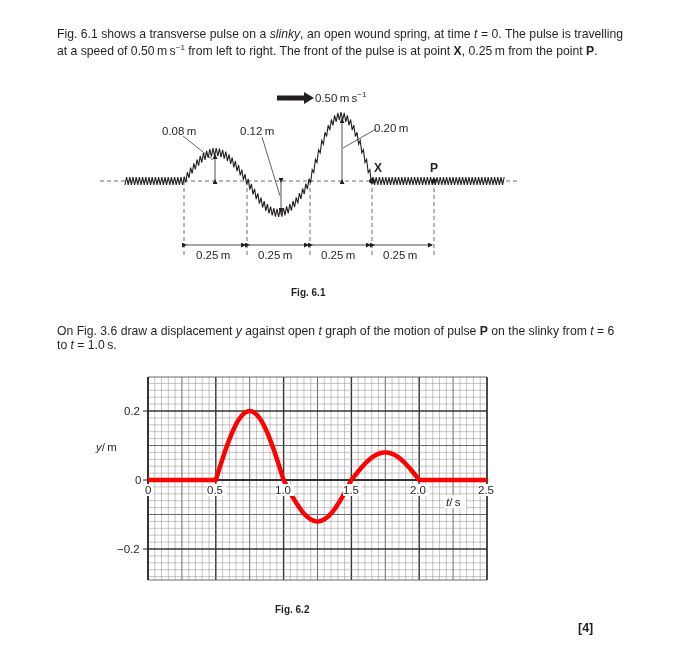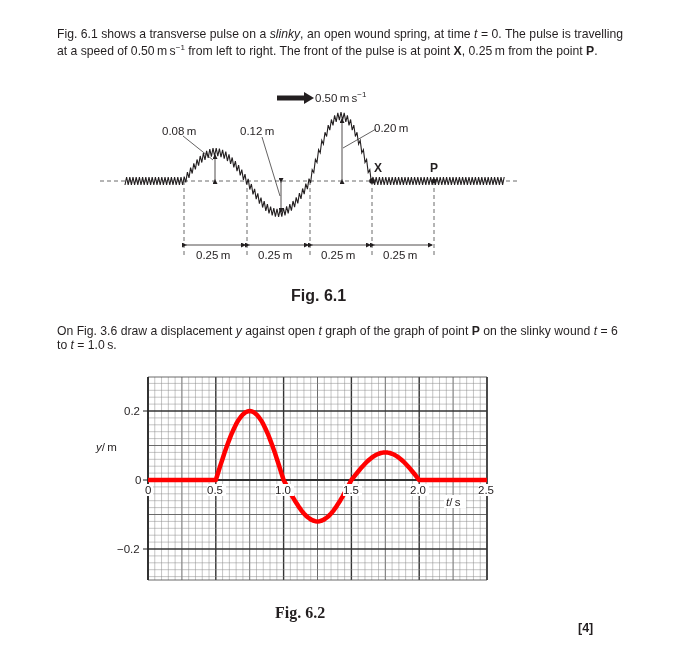--- a/index.html
+++ b/index.html
@@ -1,23 +1,23 @@
 <!DOCTYPE html>
 <html><head>
 <meta charset="utf-8">
 <style>
   html, body { margin:0; padding:0; background:#ffffff; }
   body { width:679px; height:658px; position:relative; overflow:hidden;
          font-family:"Liberation Sans", sans-serif; color:#231f20; }
   .para { position:absolute; font-size:12.2px; line-height:14px; }
   #p1 { left:57px; top:7px; width:566px; text-align:justify;margin-top:20px; }
   #p2 { left:57px; top:324px; width:566px; }
-  .caption { position:absolute; font-weight:bold; font-size:16px; }
+  .caption { position:absolute; font-weight:bold; font-size:10px; }
   #cap1 { left:291px; top:287px; }
-  #cap2 { left:275px; top:604px;font-family:Liberation Serif, serif; }
+  #cap2 { left:275px; top:604px; }
   #marks { position:absolute; left:578px; top:621px; font-weight:bold; font-size:12.5px; }
   svg { position:absolute; left:0; top:0; }
   svg text { font-family:"Liberation Sans", sans-serif; fill:#231f20; }
 </style>
 </head>
 <body>
 
 <div class="para" id="p1"><span>Fig. 6.1 shows a transverse pulse on a </span><i>slinky</i><span>, an open wound spring, at time </span><i>t</i><span> = 0. The pulse is travelling at a speed of 0.50 m s</span><sup style="font-size:8px">−1</sup><span> from left to right. The front of the pulse is at point </span><b>X</b><span>, 0.25 m from the point </span><b>P</b><span>.</span></div>
 
 <svg width="679" height="658">
@@ -70,21 +70,21 @@
     <line x1="374" y1="245" x2="432" y2="245" marker-end="url(#ahs)" marker-start="url(#ahs)"></line>
   </g>
   <text x="196" y="259" font-size="11.5">0.25 m</text>
   <text x="258" y="259" font-size="11.5">0.25 m</text>
   <text x="321" y="259" font-size="11.5">0.25 m</text>
   <text x="383" y="259" font-size="11.5">0.25 m</text>
 </svg>
 
 <div class="caption" id="cap1">Fig. 6.1</div>
 
-<div class="para" id="p2"><span>On Fig. 3.6 draw a displacement </span><i>y</i><span> against open </span><i>t</i><span> graph of the graph of point </span><b>P</b><span> on the slinky wound </span><i>t</i><span> = 6 to </span><i>t</i><span> = 1.0 s.</span></div>
+<div class="para" id="p2"><span>On Fig. 3.6 draw a displacement </span><i>y</i><span> against open </span><i>t</i><span> graph of the motion of pulse </span><b>P</b><span> on the slinky from </span><i>t</i><span> = 6 to </span><i>t</i><span> = 1.0 s.</span></div>
 
 <svg width="679" height="658">
   <g id="grid">
       <line x1="148" y1="377" x2="148" y2="580" stroke="#333" stroke-width="1.4"></line>
       <line x1="154.78" y1="377" x2="154.78" y2="580" stroke="#8a8a8a" stroke-width="0.5"></line>
       <line x1="161.56" y1="377" x2="161.56" y2="580" stroke="#8a8a8a" stroke-width="0.5"></line>
       <line x1="168.34" y1="377" x2="168.34" y2="580" stroke="#8a8a8a" stroke-width="0.5"></line>
       <line x1="175.12" y1="377" x2="175.12" y2="580" stroke="#8a8a8a" stroke-width="0.5"></line>
       <line x1="181.9" y1="377" x2="181.9" y2="580" stroke="#5a5a5a" stroke-width="0.9"></line>
       <line x1="188.68" y1="377" x2="188.68" y2="580" stroke="#8a8a8a" stroke-width="0.5"></line>

